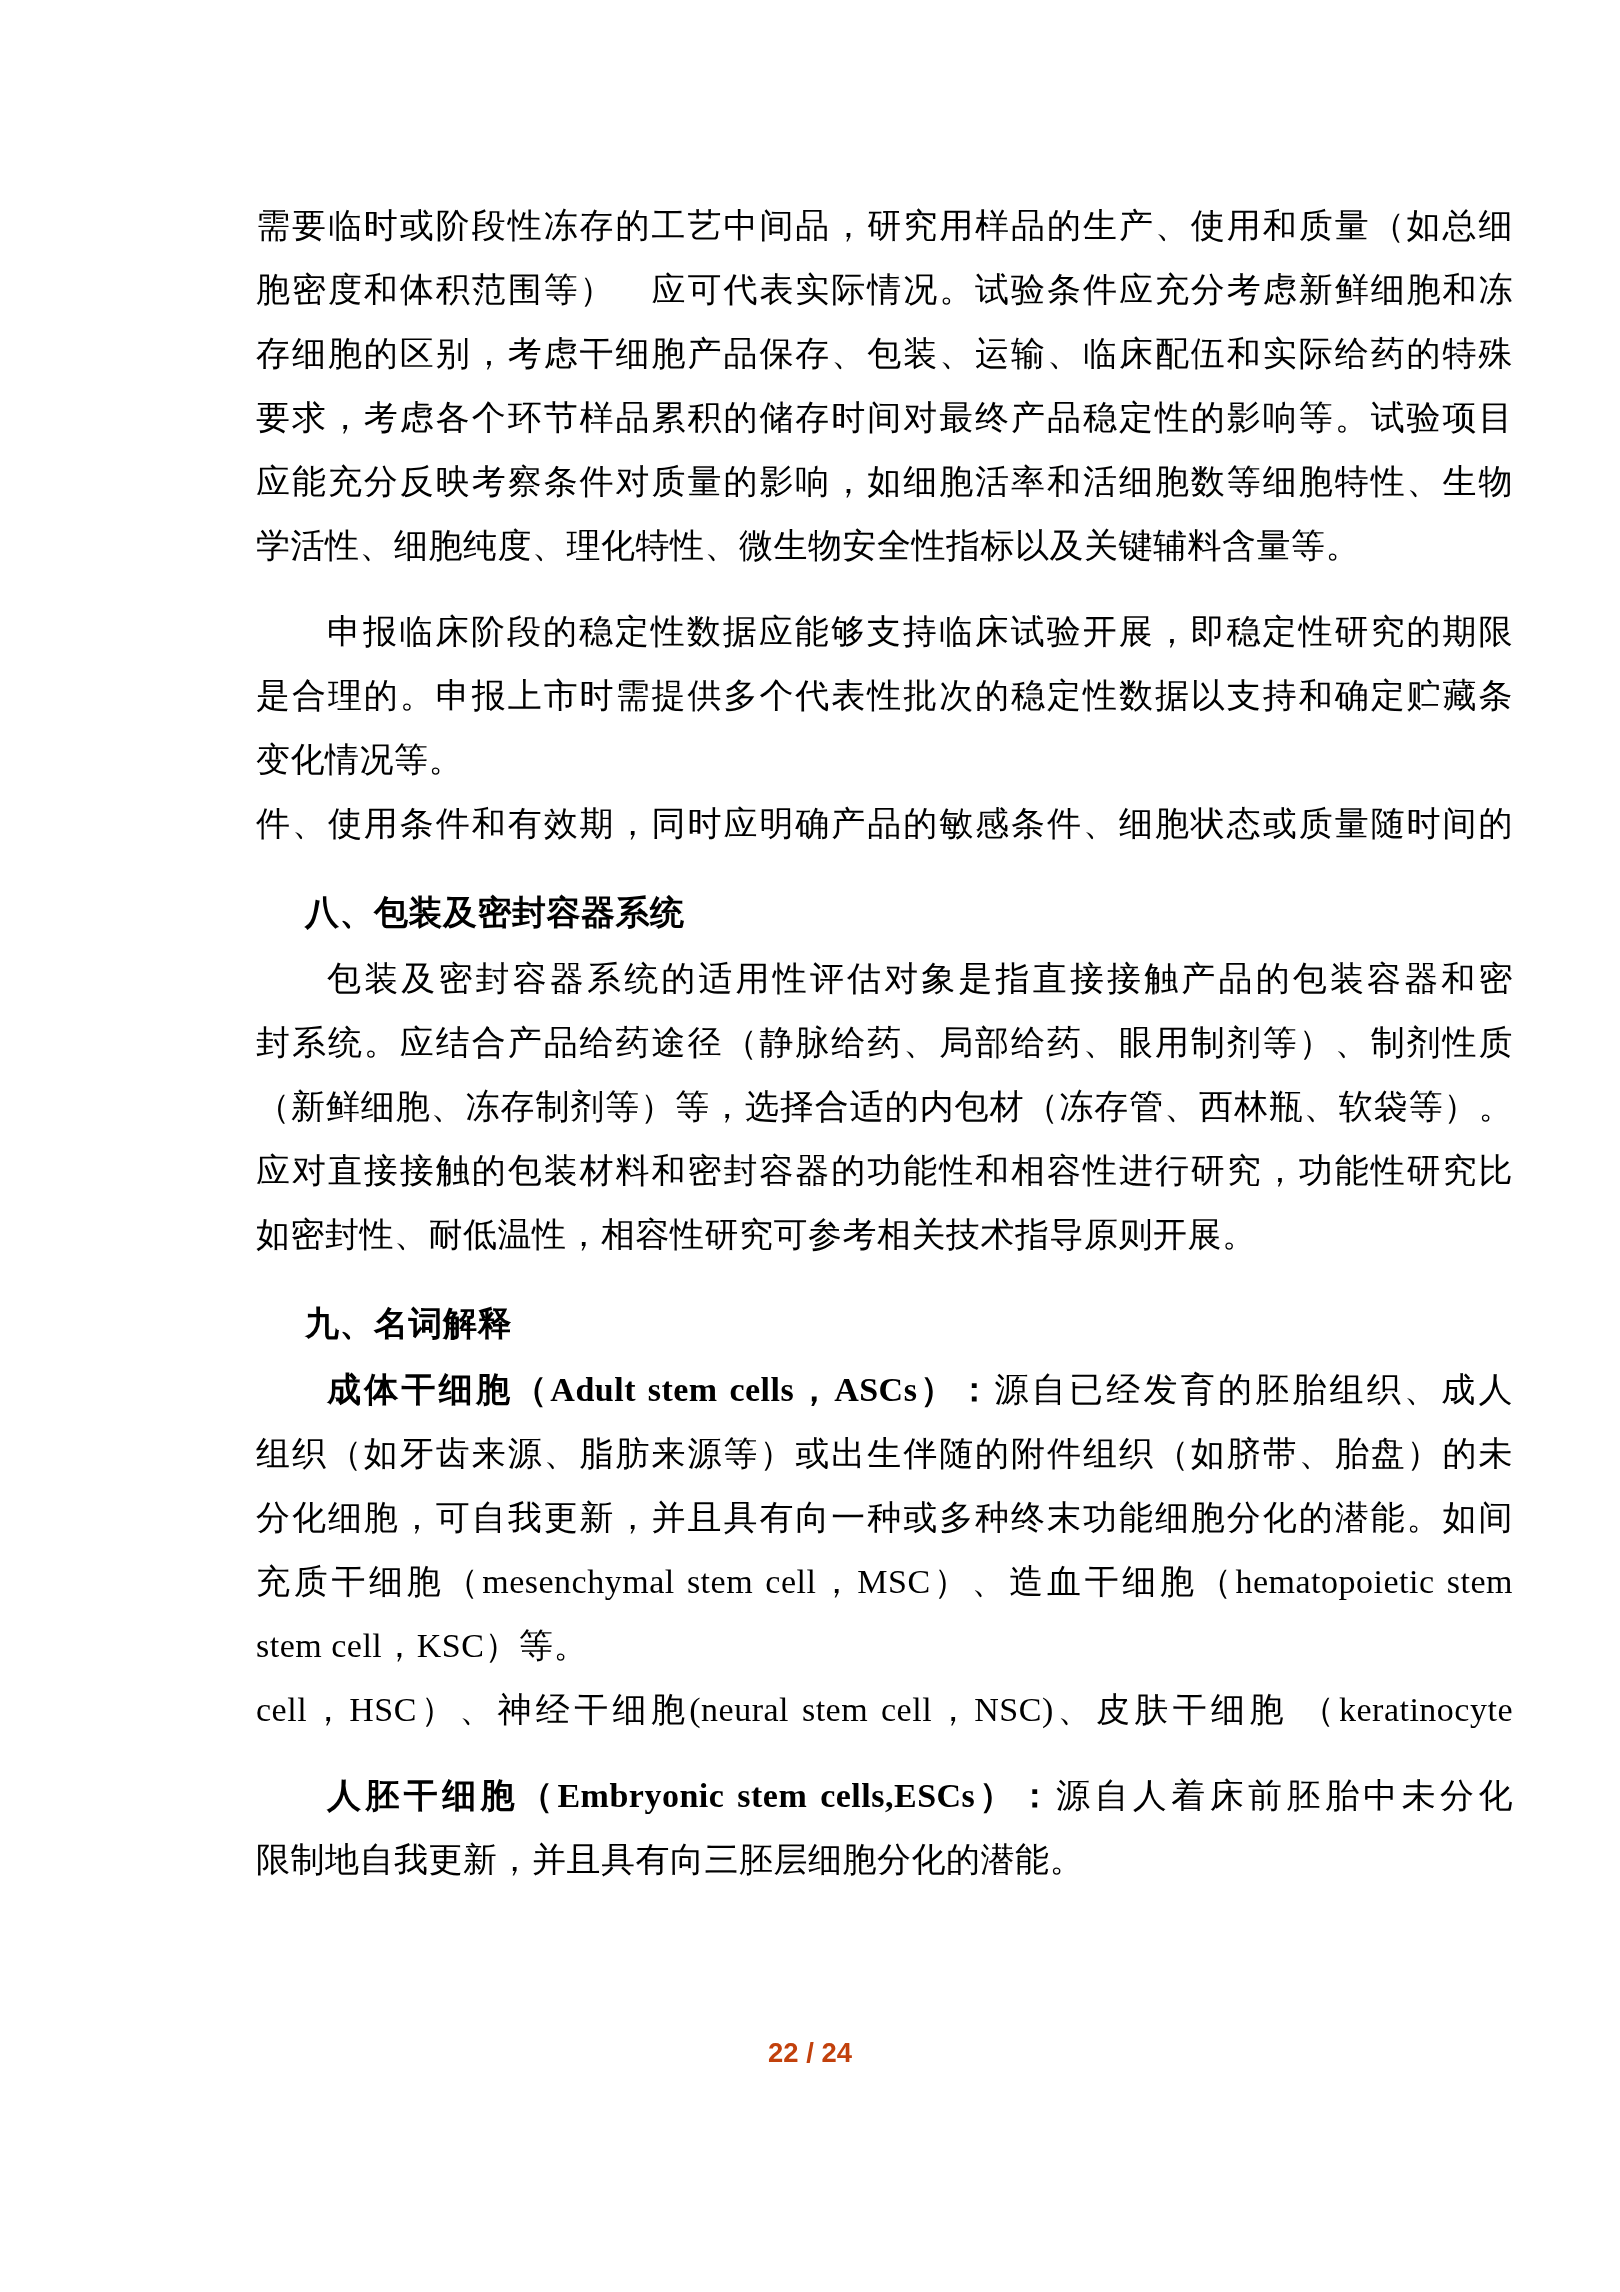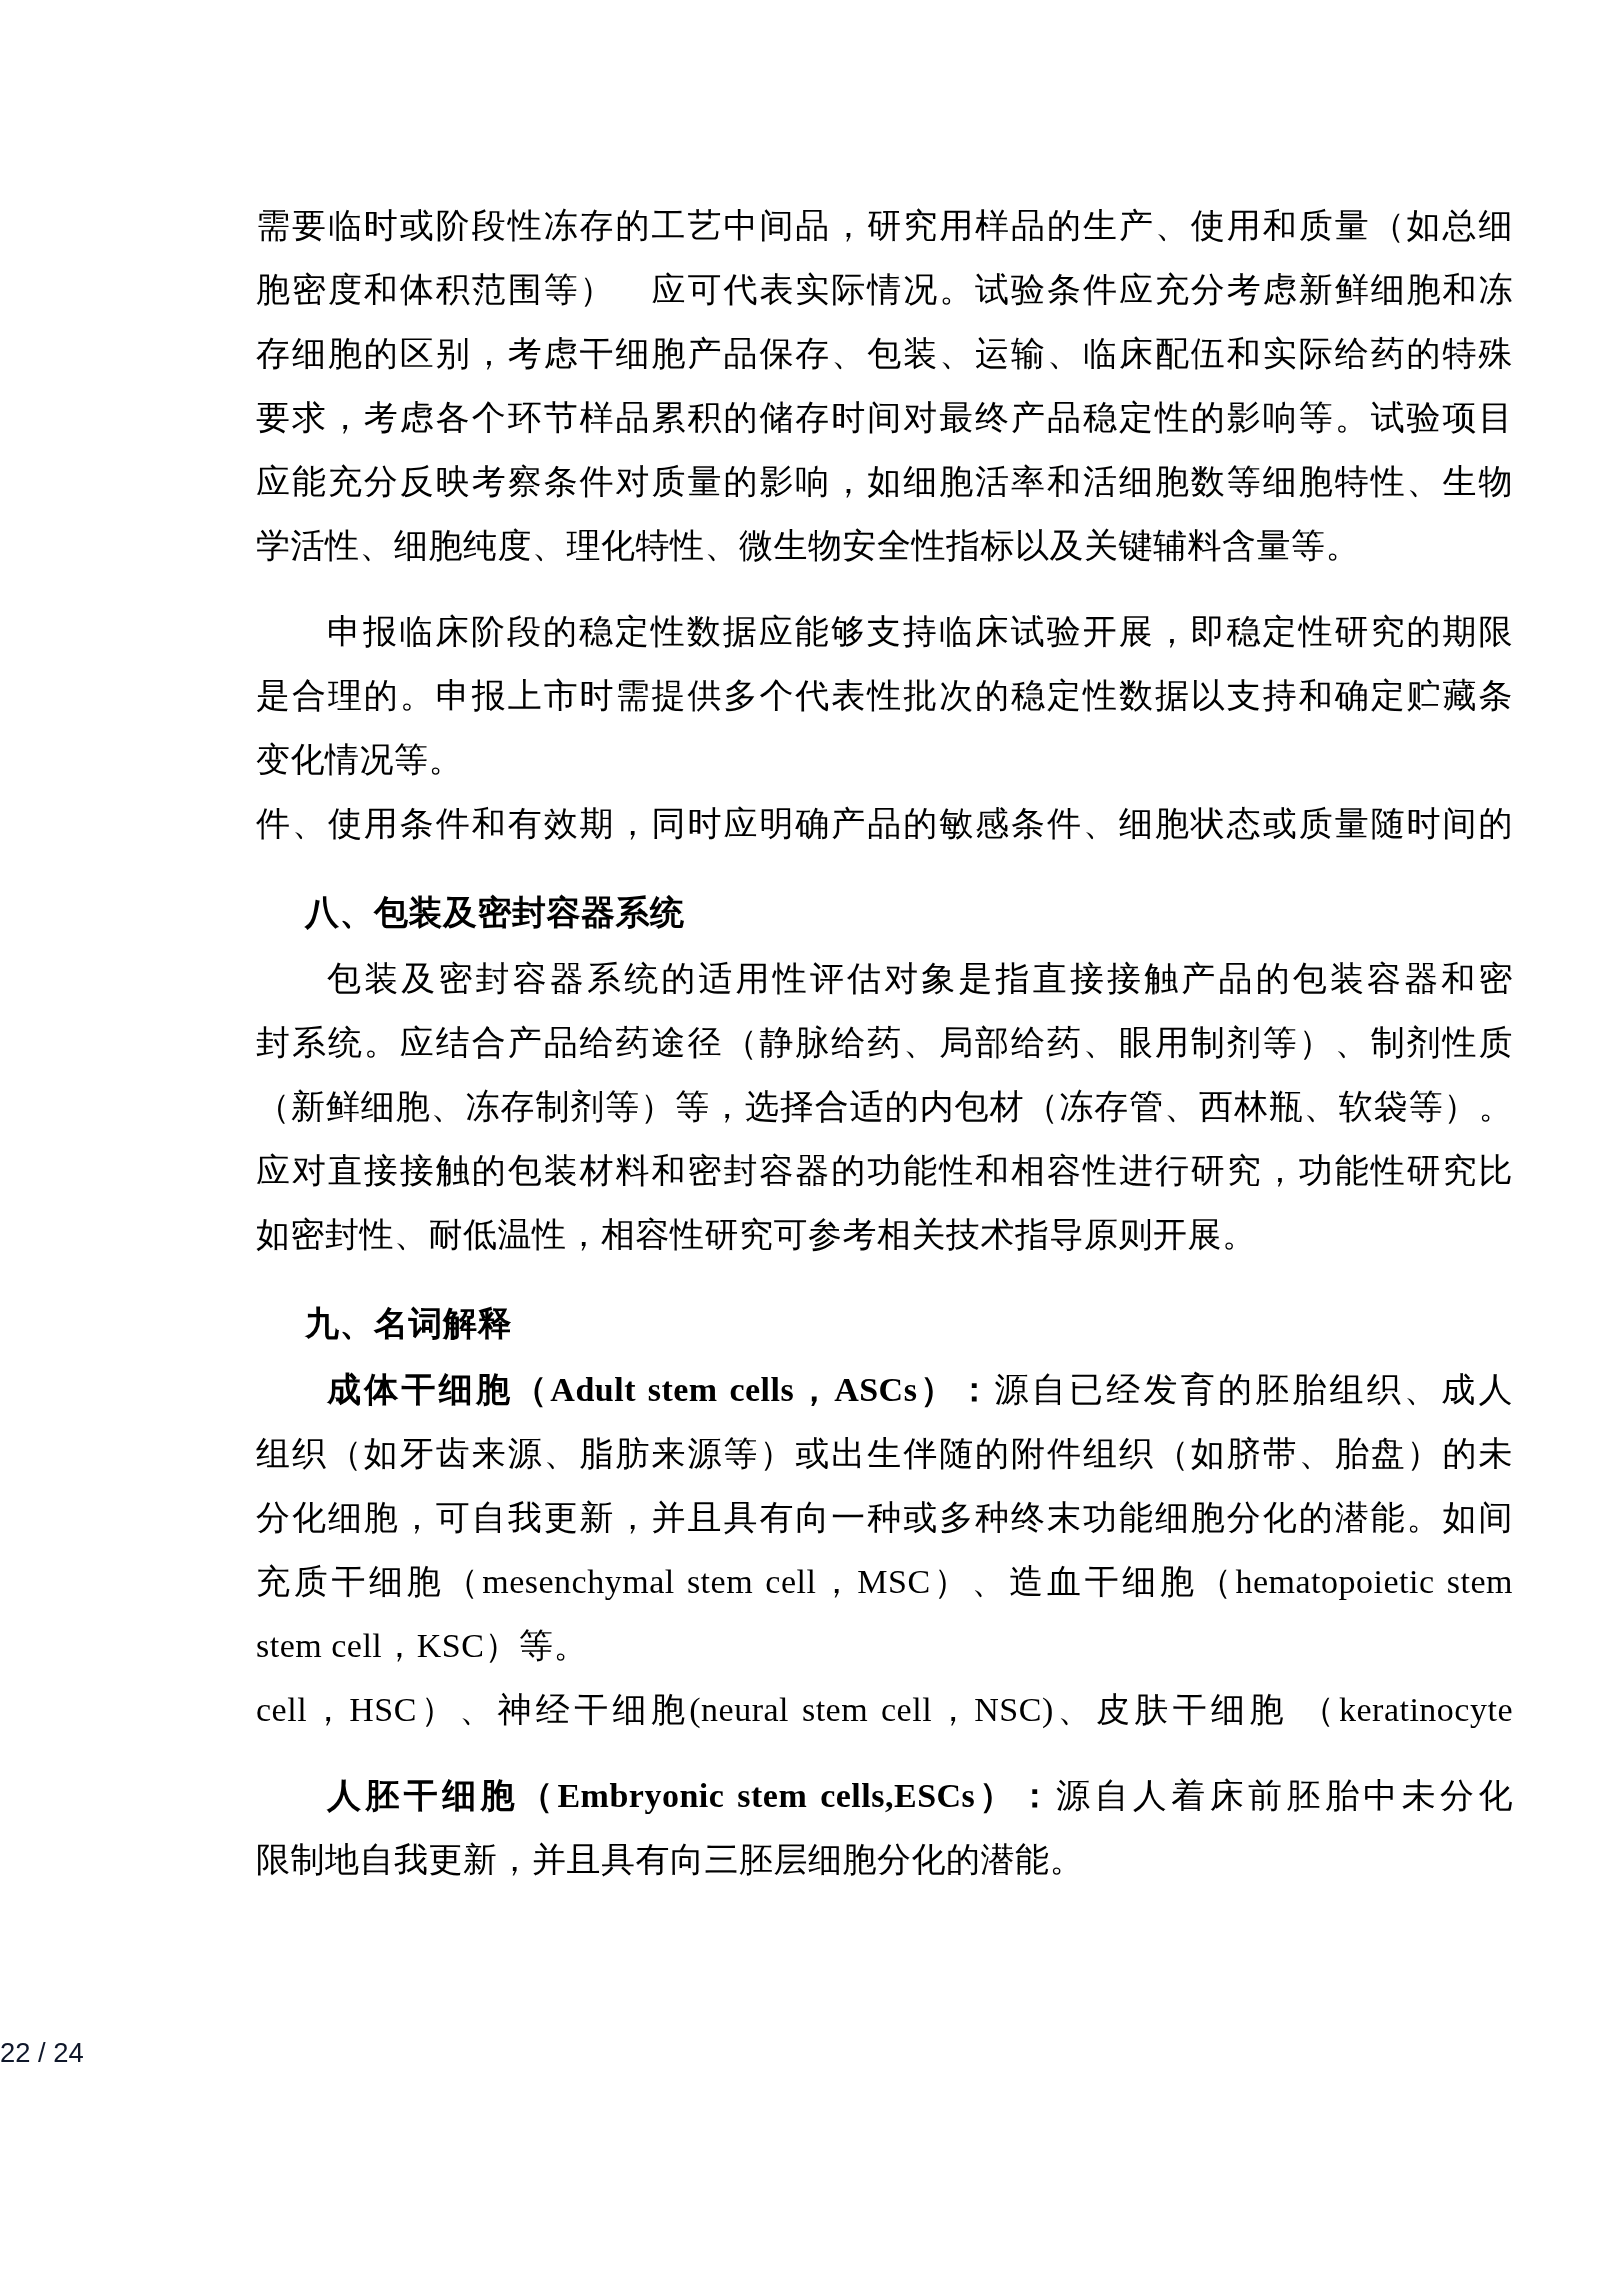--- a/index.html
+++ b/index.html
@@ -43,25 +43,26 @@
     text-align: left;
     text-align-last: left;
   }
   .run { font-weight: normal; }
   .run.bold { font-weight: bold; }
   .footer {
     position: absolute;
     top: 2021px;
     left: 0;
     width: 100%;
+    text-align: center;
     font-family: "Liberation Sans", "DejaVu Sans", sans-serif;
-    font-weight: normal;
+    font-weight: bold;
     font-size: 27.4px;
     line-height: 64px;
-    color: #0f172a;
+    color: #c2410c;
   }
 </style>
 </head>
 <body>
 
 <div class="page">
   <div class="content" id="doc-content">
       <div class="block paragraph">
         <div class="line justify"><span class="run">需要临时或阶段性冻存的工艺中间品，研究用样品的生产、使用和质量（如总细</span></div>
         <div class="line justify"><span class="run">胞密度和体积范围等）　应可代表实际情况。试验条件应充分考虑新鲜细胞和冻</span></div>

